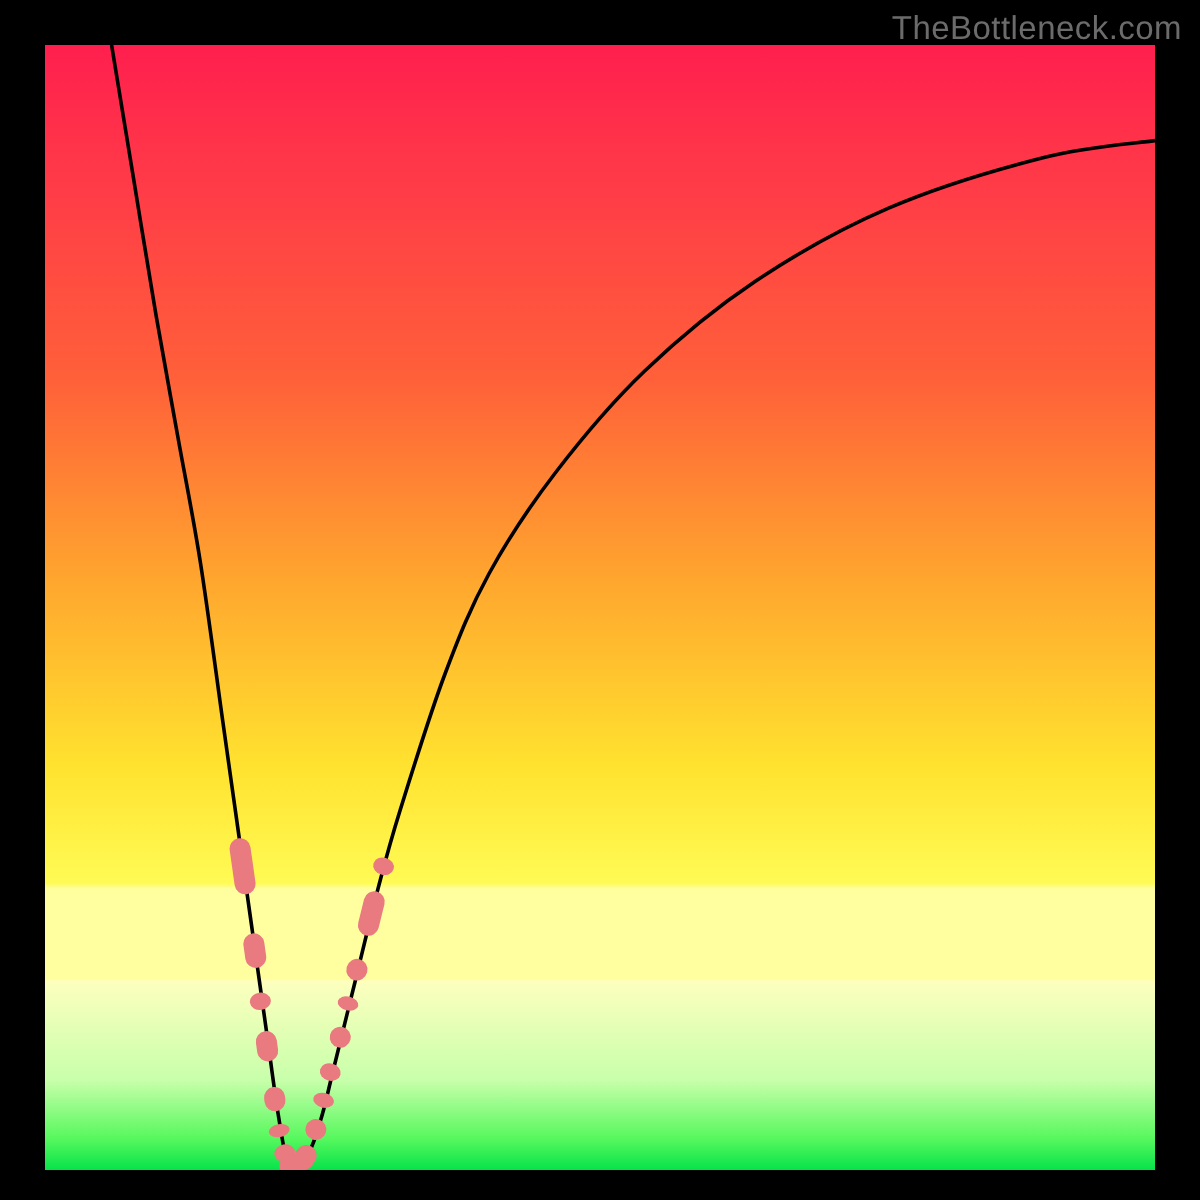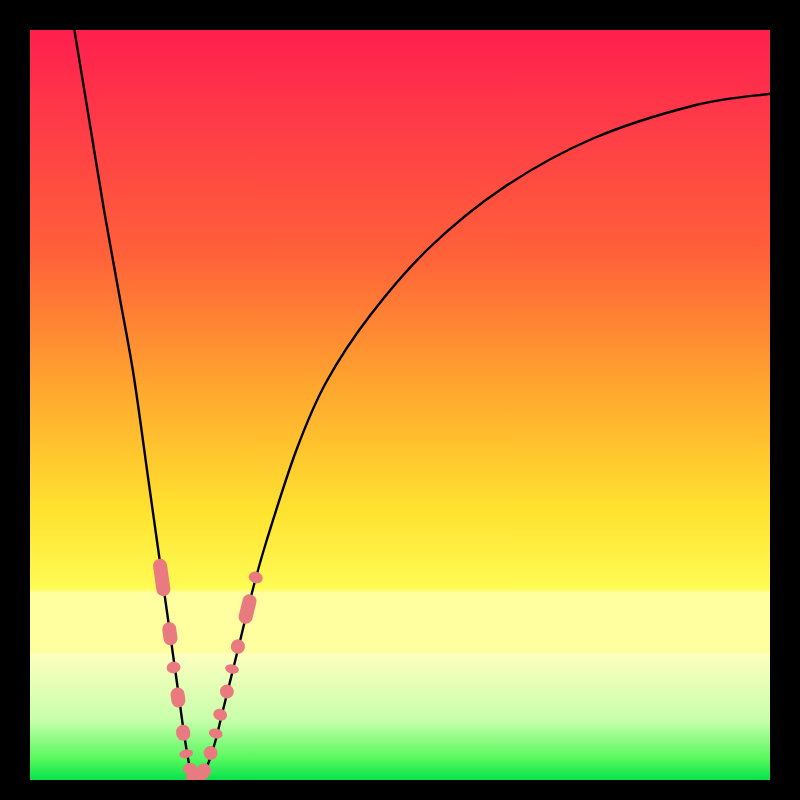--- a/index.html
+++ b/index.html
@@ -84,13 +84,14 @@
         <rect x="-4.93" y="-7.00" width="9.85" height="14.00" rx="7.00" ry="7.00" fill="#e97a80" stroke="#d46068" stroke-width="0" transform="translate(185.74 703.50) rotate(-76.14)"></rect>
         <rect x="-5.79" y="-7.00" width="11.59" height="14.00" rx="7.00" ry="7.00" fill="#e97a80" stroke="#d46068" stroke-width="0" transform="translate(190.18 684.75) rotate(-76.14)"></rect>
         <rect x="-6.95" y="-7.00" width="13.91" height="14.00" rx="7.00" ry="7.00" fill="#e97a80" stroke="#d46068" stroke-width="0" transform="translate(196.84 661.50) rotate(-76.14)"></rect>
         <rect x="-4.64" y="-7.00" width="9.27" height="14.00" rx="7.00" ry="7.00" fill="#e97a80" stroke="#d46068" stroke-width="0" transform="translate(202.02 639.00) rotate(-76.14)"></rect>
         <rect x="-7.24" y="-7.00" width="14.49" height="14.00" rx="7.00" ry="7.00" fill="#e97a80" stroke="#d46068" stroke-width="0" transform="translate(207.94 616.50) rotate(-76.14)"></rect>
         <rect x="-15.07" y="-7.00" width="30.13" height="14.00" rx="7.00" ry="7.00" fill="#e97a80" stroke="#d46068" stroke-width="0" transform="translate(217.56 579.00) rotate(-76.14)"></rect>
         <rect x="-5.79" y="-7.00" width="11.59" height="14.00" rx="7.00" ry="7.00" fill="#e97a80" stroke="#d46068" stroke-width="0" transform="translate(225.70 547.50) rotate(-74.26)"></rect>
       </g>
   </svg>
 
+  <div class="watermark">TheBottleneck.com</div>
 </div>
 
 </body></html>

